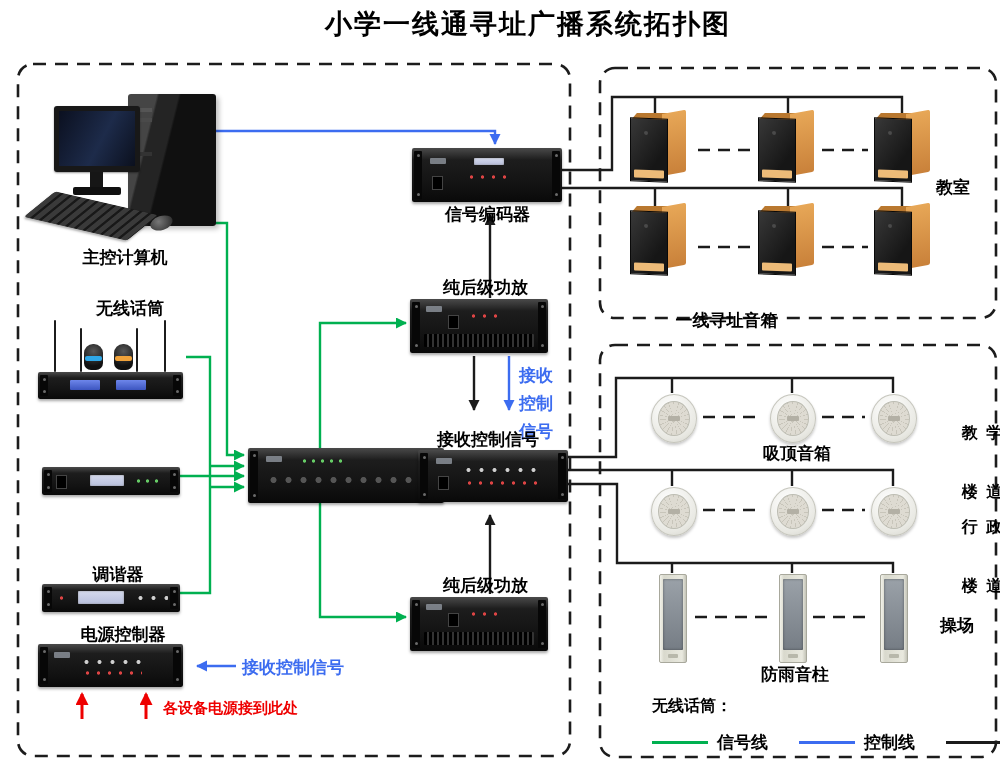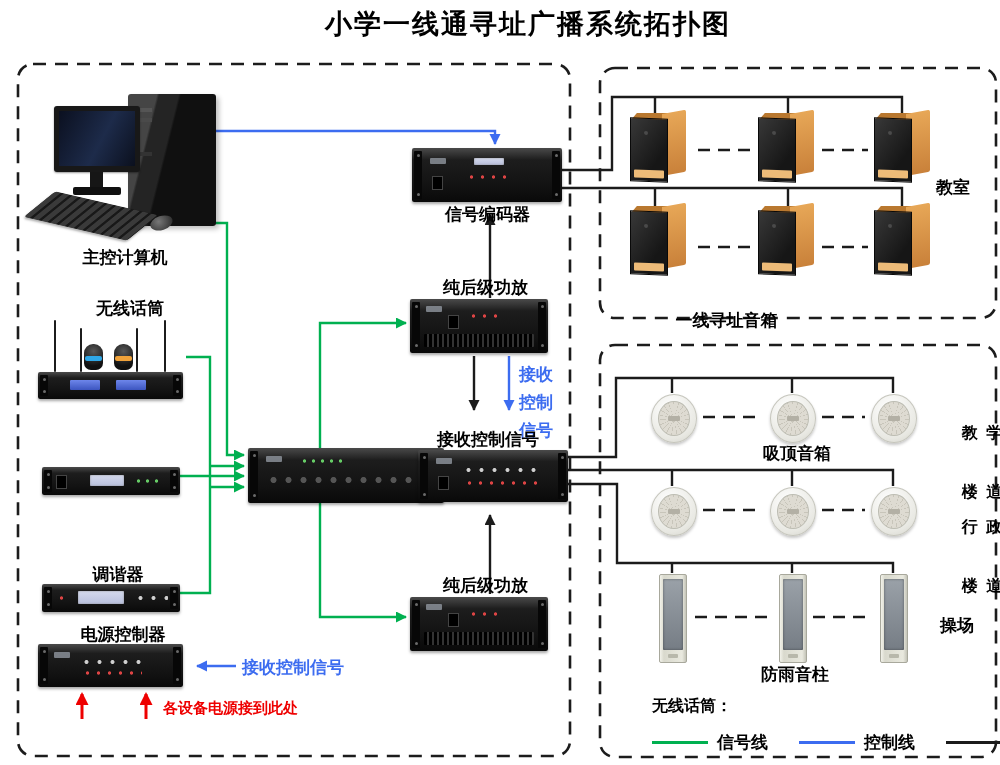--- a/index.html
+++ b/index.html
@@ -229,21 +229,21 @@
   <div class="lbl" style="left:428px;top:276px;width:115px;">纯后级功放</div>
   <div class="dev rack" style="left:410px;top:299px;width:138px;height:54px;">
     <i class="ear l"></i>
       <i class="ear r"></i>
     <i class="chip" style="left:16px;top:7px;"></i>
     <i class="pwr" style="left:38px;top:16px;"></i>
     <i class="leds" style="left:58px;top:14px;width:36px;"></i>
     <i class="vents" style="left:14px;bottom:6px;width:110px;height:13px;"></i>
   </div>
 
-  <div class="vtext" style="left:519px;top:362px;font-family:Liberation Mono, monospace;">
+  <div class="vtext" style="left:519px;top:362px;">
     <span>接收</span>
     <span>控制</span>
     <span>信号</span>
   </div>
 
   <div class="lbl" style="left:428px;top:428px;width:120px;">接收控制信号</div>
   <div class="dev rack" style="left:418px;top:450px;width:150px;height:52px;">
     <i class="ear l"></i>
       <i class="ear r"></i>
     <i class="chip" style="left:18px;top:8px;"></i>

